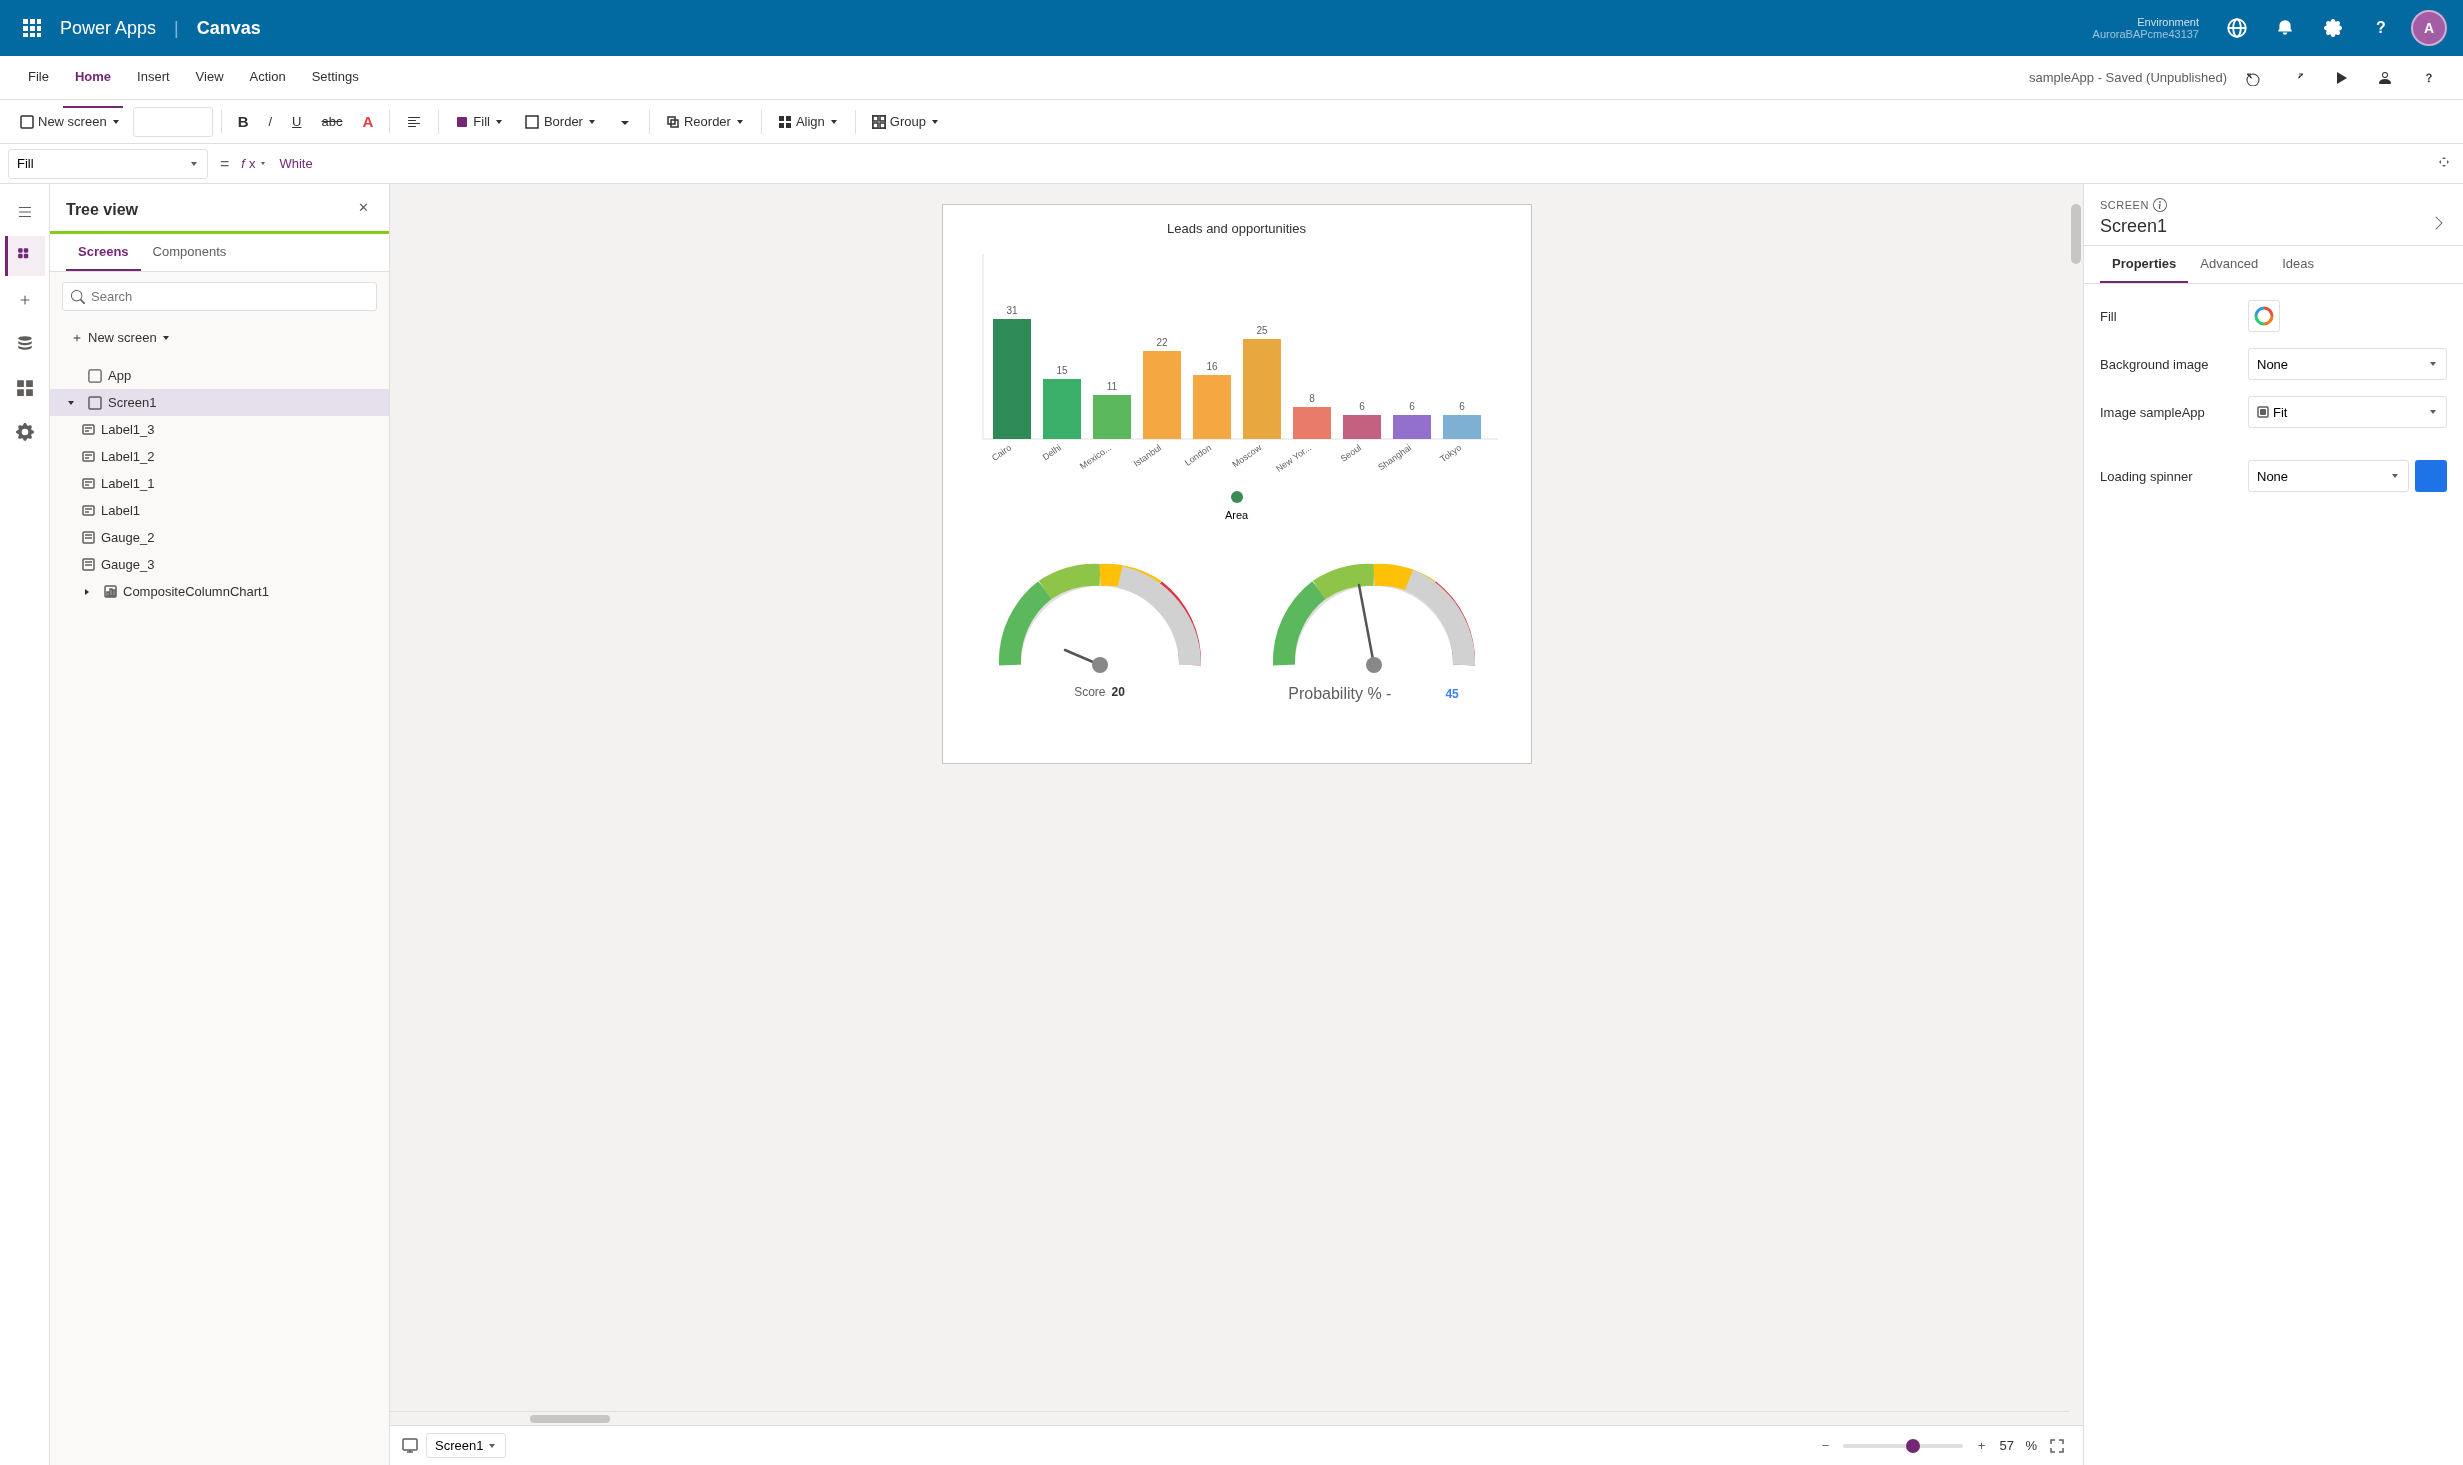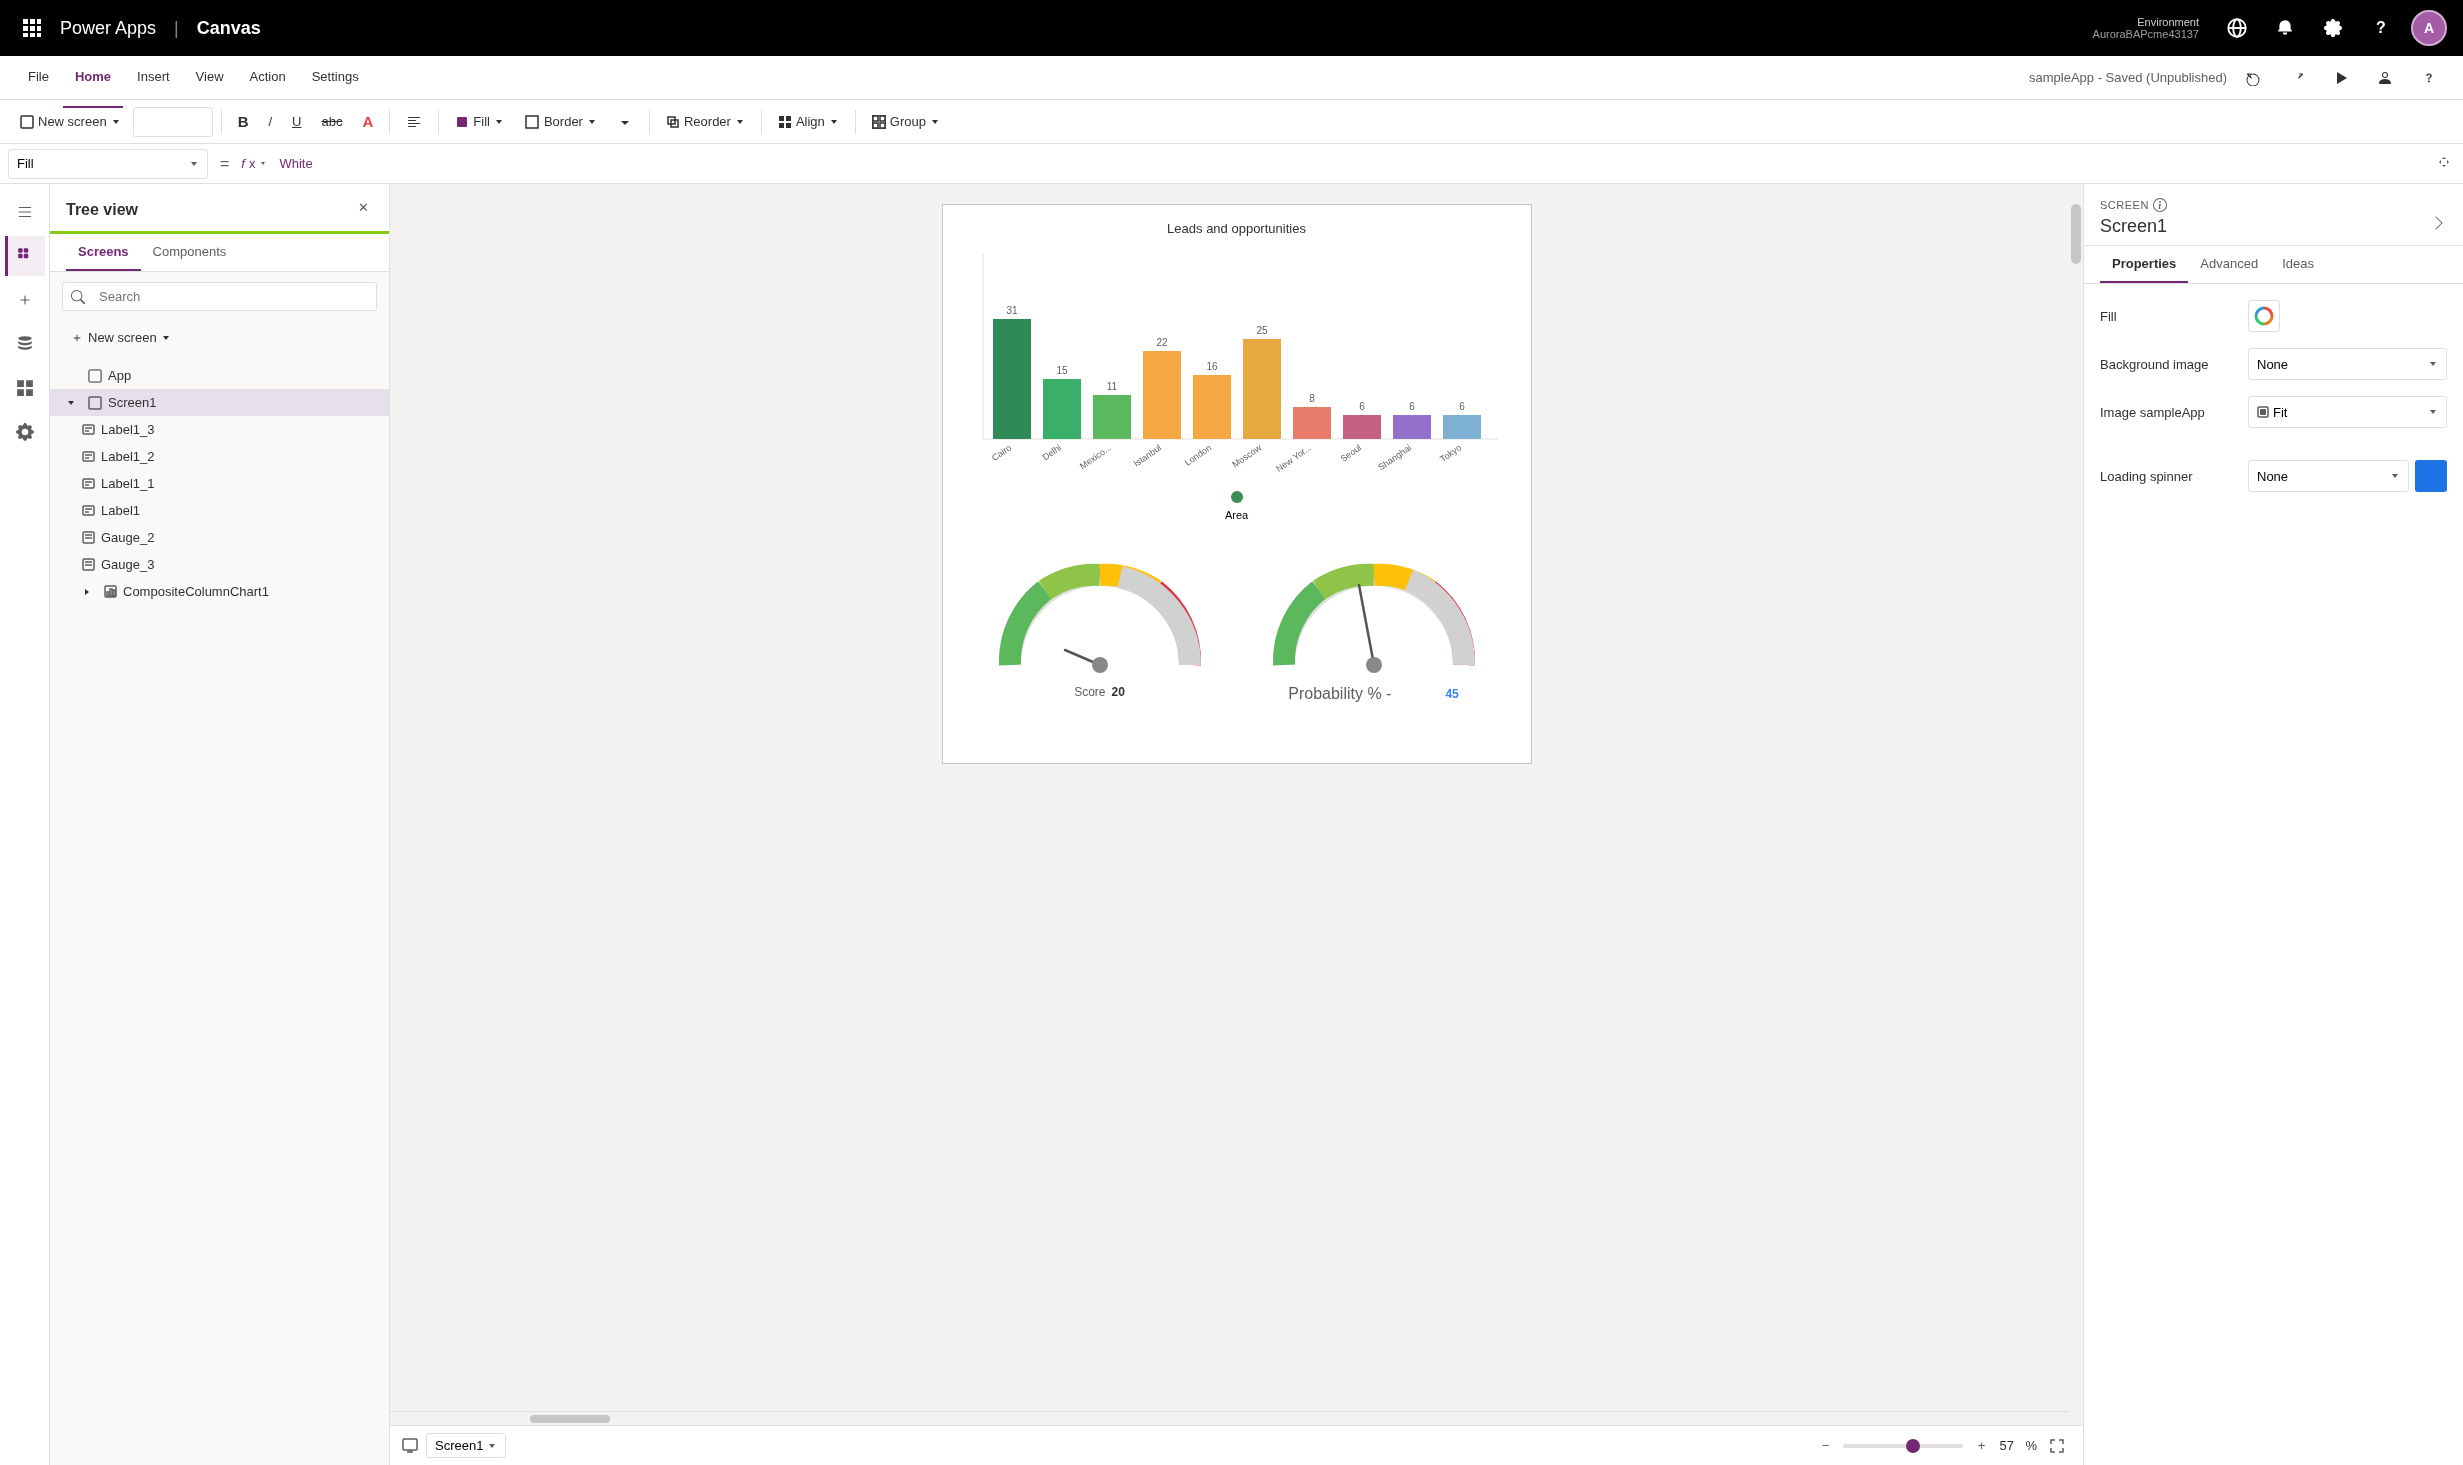--- a/index.html
+++ b/index.html
@@ -1,20 +1,20 @@
 <!DOCTYPE html>
 <html><head>
   <meta charset="utf-8">
   <style>
     *, *::before, *::after { box-sizing: border-box; margin: 0; padding: 0; }
     body { font-family: 'Segoe UI', sans-serif; font-size: 13px; background: #f3f2f1; overflow: hidden; width: 2463px; height: 1465px; }
 
     
     .topbar {
-      background: #000000;
+      background: #0369a1;
       height: 56px;
       display: flex;
       align-items: center;
       padding: 0 16px;
       gap: 12px;
       color: white;
     }
     .topbar-grid { display: grid; place-items: center; width: 32px; height: 32px; cursor: pointer; }
     .topbar-grid svg { fill: white; }
     .topbar-spacer { flex: 1; }
@@ -170,21 +170,21 @@
     .tree-tab.active { color: #742774; border-bottom: 2px solid #742774; font-weight: 600; }
 
     .tree-search {
       margin: 10px 12px;
       display: flex;
       align-items: center;
       border: 1px solid #e1dfdd;
       border-radius: 3px;
       background: white;
       padding: 6px 8px;
-      gap: 14px;
+      gap: 6px;
     }
     .tree-search input {
       border: none;
       outline: none;
       flex: 1;
       font-size: 13px;
       background: transparent;
     }
 
     .tree-actions {

